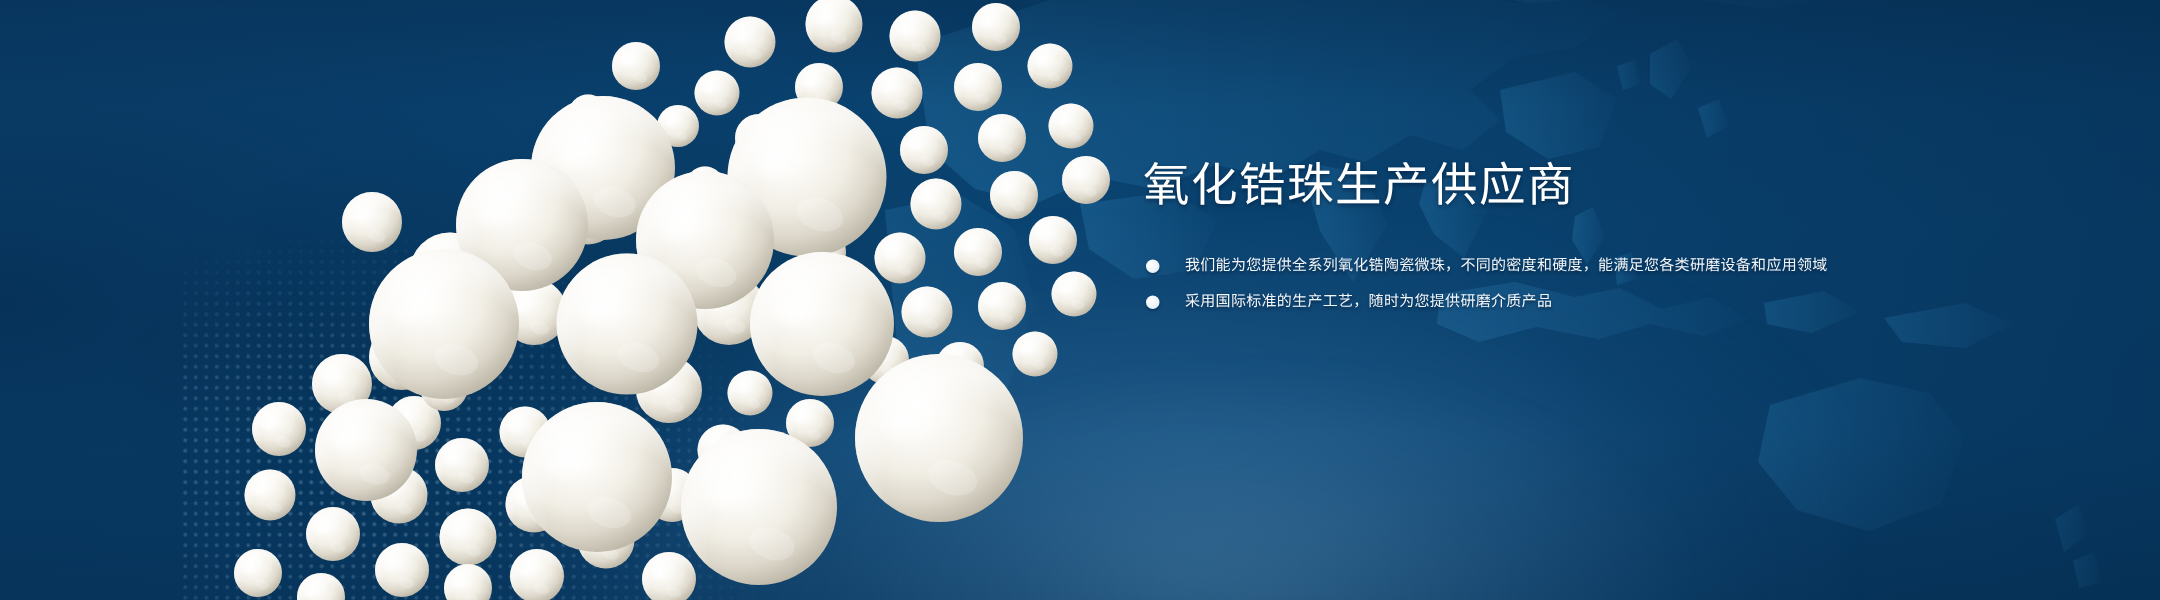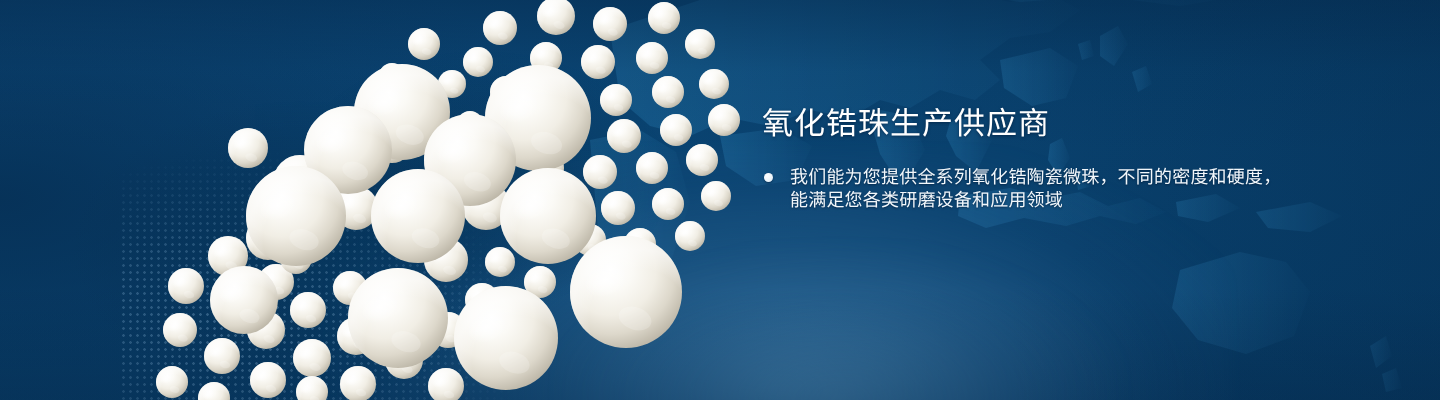--- a/index.html
+++ b/index.html
@@ -130,21 +130,21 @@
     white-space: nowrap;
   }
   .bullets {
     list-style: none;
     margin: 0;
     padding: 0;
   }
   .bullet {
     position: relative;
     padding-left: 28px;
-    font-size: 18px;
+    font-size: 10px;
     line-height: 23px;
     color: #f2f7fb;
     margin-bottom: 1px;
     text-shadow: 0 1px 2px rgba(0,20,45,0.6);
     letter-spacing: 0.2px;
   }
   .bullet-dot {
     position: absolute;
     left: 2px;
     top: 7px;
@@ -359,16 +359,20 @@
   </div>
 
   <div class="content">
     <h1 class="headline">氧化锆珠生产供应商</h1>
 
     <ul class="bullets">
       <li class="bullet">
         <span class="bullet-dot"></span>
         <span class="bullet-text">我们能为您提供全系列氧化锆陶瓷微珠，不同的密度和硬度，能满足您各类研磨设备和应用领域</span>
       </li>
+      <li class="bullet">
+        <span class="bullet-dot"></span>
+        <span class="bullet-text">采用国际标准的生产工艺，随时为您提供研磨介质产品</span>
+      </li>
     </ul>
   </div>
 
 </div>
 
 </body></html>

